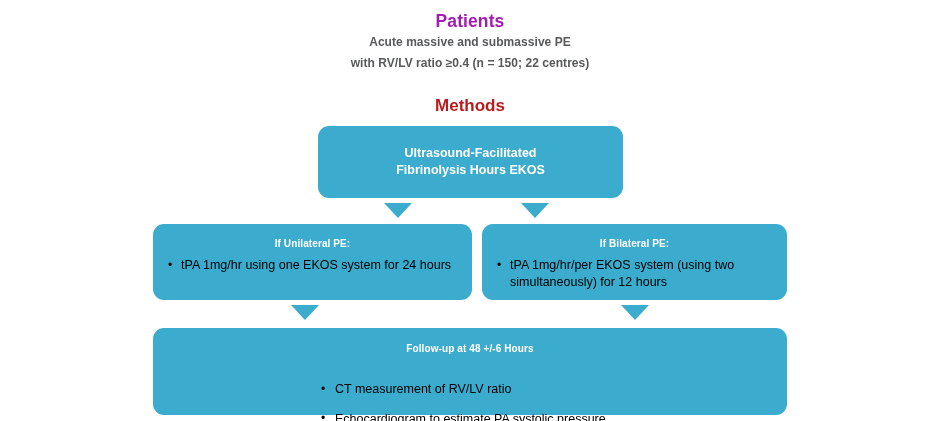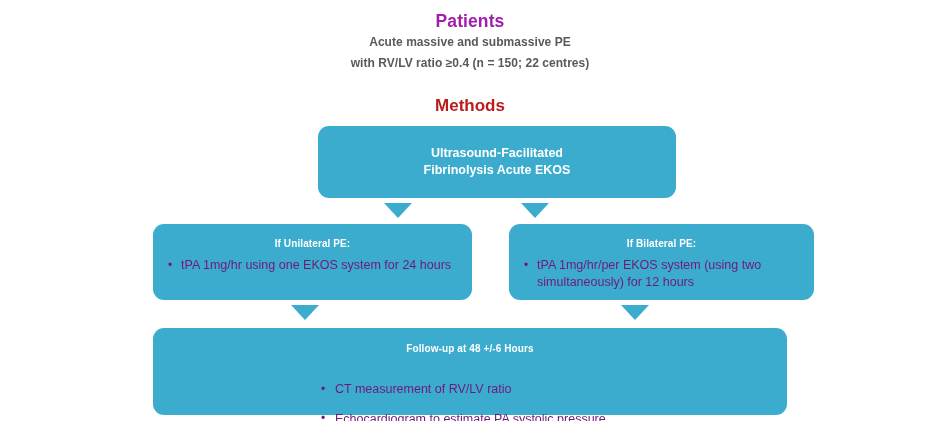--- a/index.html
+++ b/index.html
@@ -71,63 +71,62 @@
   .box-body-line {
     text-align: center;
     font-weight: bold;
     font-size: 12.5px;
     line-height: 17px;
   }
 
   #methods-box {
     left: 318px;
     top: 126px;
-    width: 358px;
+    width: 305px;
     height: 72px;
     display: flex;
     flex-direction: column;
     align-items: center;
     justify-content: center;
   }
 
   #unilateral-box {
     left: 153px;
     top: 224px;
     width: 319px;
     height: 76px;
     padding: 11px 14px 0 14px;
   }
   #bilateral-box {
     left: 482px;
     top: 224px;
     width: 305px;
     height: 76px;
     padding: 11px 14px 0 14px;
-    margin-left: 27px;
   }
   #followup-box {
     left: 153px;
     top: 328px;
     width: 634px;
     height: 87px;
     padding: 12px 14px 12px 14px;
   }
 
   
   ul.bullets {
     list-style: none;
     margin: 5px 0 0 0;
     padding: 0;
   }
   ul.bullets li {
     position: relative;
     padding-left: 14px;
     font-size: 12.5px;
     line-height: 16.5px;
-    color: #701a75;
+    color: #000000;
     margin-bottom: 2px;
   }
   ul.bullets li::before {
     content: "\2022";
     position: absolute;
     left: 1px;
     top: -0.5px;
     font-size: 12px;
     line-height: 16.5px;
   }
@@ -162,21 +161,21 @@
   <div class="hdr-block">
     <div class="hdr-title">Patients</div>
     <div class="hdr-sub">Acute massive and submassive PE</div>
     <div class="hdr-sub">with RV/LV ratio ≥0.4 (n = 150; 22 centres)</div>
   </div>
 
   <div class="methods-title">Methods</div>
 
   <div class="box" id="methods-box">
     <div class="box-body-line">Ultrasound-Facilitated</div>
-    <div class="box-body-line">Fibrinolysis Acute EKOS</div>
+    <div class="box-body-line">Fibrinolysis Hours EKOS</div>
   </div>
 
   <div class="arrow" id="arrow-m-left"></div>
   <div class="arrow" id="arrow-m-right"></div>
 
   <div class="box" id="unilateral-box">
     <div class="box-head">If Unilateral PE:</div>
     <ul class="bullets">
       <li>tPA 1mg/hr using one EKOS system for 24 hours</li>
     </ul>

